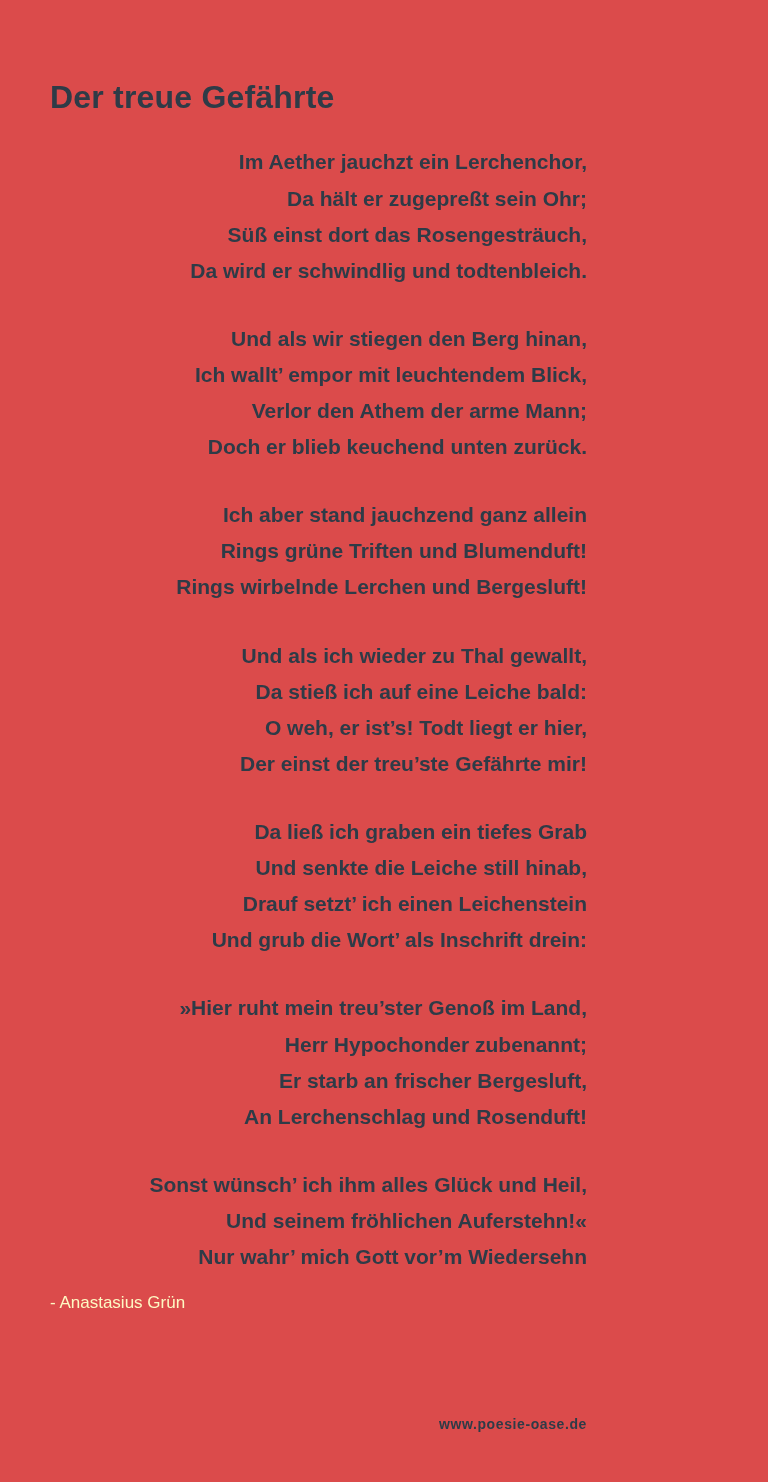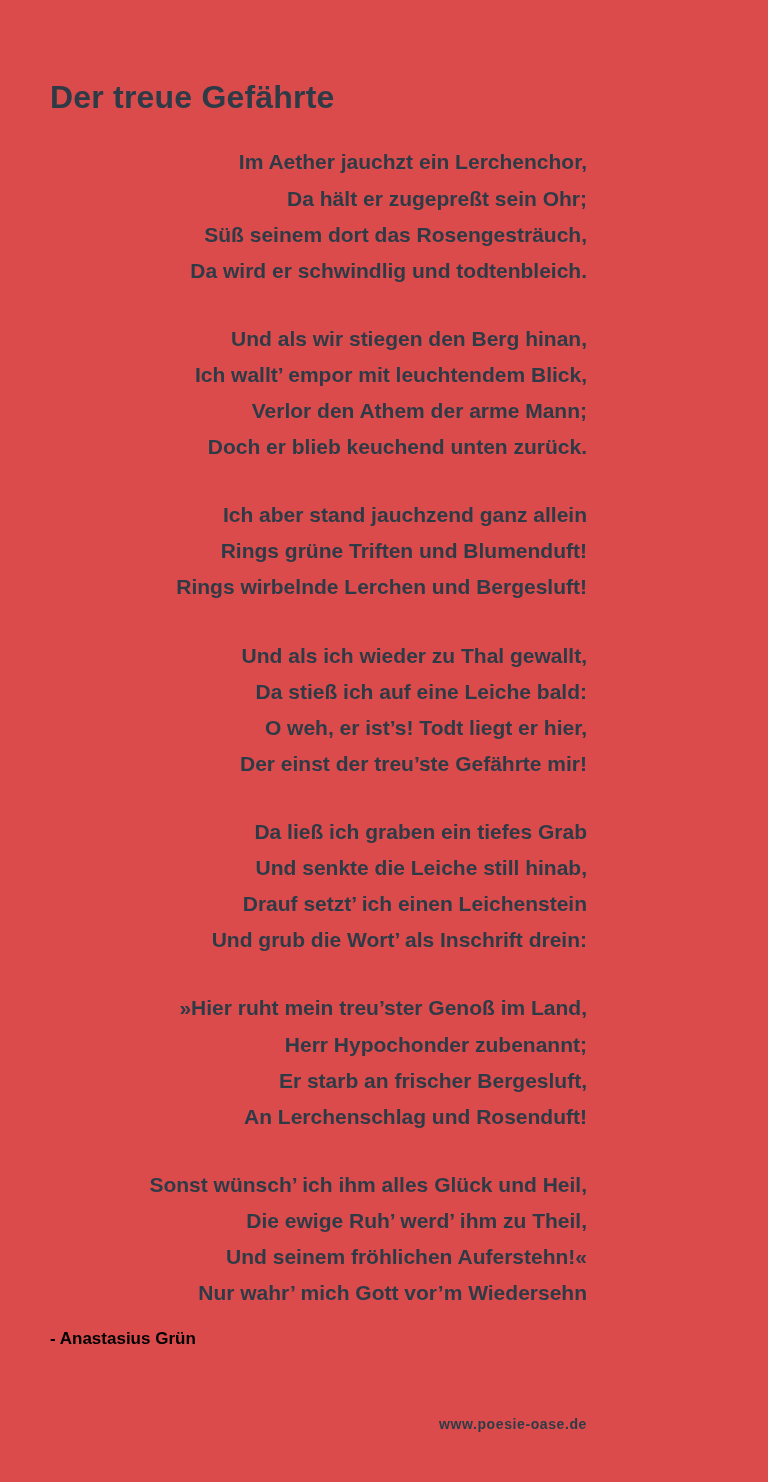--- a/index.html
+++ b/index.html
@@ -35,22 +35,22 @@
   .line {
     font-size: 21px;
     font-weight: bold;
     line-height: 1.72;
     color: #2e3b47;
     white-space: pre;
     text-align: right;
   }
   .author {
     font-size: 17px;
-    font-weight: bold;
-    color: #000000;
+    font-weight: normal;
+    color: #fef9c3;
     margin-top: -14px;
   }
   .footer {
     position: absolute;
     right: 50px;
     bottom: 50px;
     font-size: 14px;
     font-weight: bold;
     letter-spacing: 0.6px;
     color: #2e3b47;
@@ -59,21 +59,21 @@
 </head>
 <body>
 
 <div class="page">
 
   <h1 class="poem-title">Der treue Gefährte</h1>
 
   <div class="stanza">
     <div class="line">Im Aether jauchzt ein Lerchenchor,</div>
     <div class="line">Da hält er zugepreßt sein Ohr;</div>
-    <div class="line">Süß seinem dort das Rosengesträuch,</div>
+    <div class="line">Süß einst dort das Rosengesträuch,</div>
     <div class="line">Da wird er schwindlig und todtenbleich.</div>
   </div>
 
   <div class="stanza">
     <div class="line">Und als wir stiegen den Berg hinan,</div>
     <div class="line">Ich wallt’ empor mit leuchtendem Blick,</div>
     <div class="line">Verlor den Athem der arme Mann;</div>
     <div class="line">Doch er blieb keuchend unten zurück.</div>
   </div>
 
@@ -99,21 +99,20 @@
 
   <div class="stanza">
     <div class="line">»Hier ruht mein treu’ster Genoß im Land,</div>
     <div class="line">Herr Hypochonder zubenannt;</div>
     <div class="line">Er starb an frischer Bergesluft,</div>
     <div class="line">An Lerchenschlag und Rosenduft!</div>
   </div>
 
   <div class="stanza">
     <div class="line">Sonst wünsch’ ich ihm alles Glück und Heil,</div>
-    <div class="line">Die ewige Ruh’ werd’ ihm zu Theil,</div>
     <div class="line">Und seinem fröhlichen Auferstehn!«</div>
     <div class="line">Nur wahr’ mich Gott vor’m Wiedersehn</div>
   </div>
 
   <div class="author">- Anastasius Grün</div>
 
   <div class="footer">www.poesie-oase.de</div>
 
 </div>
 

